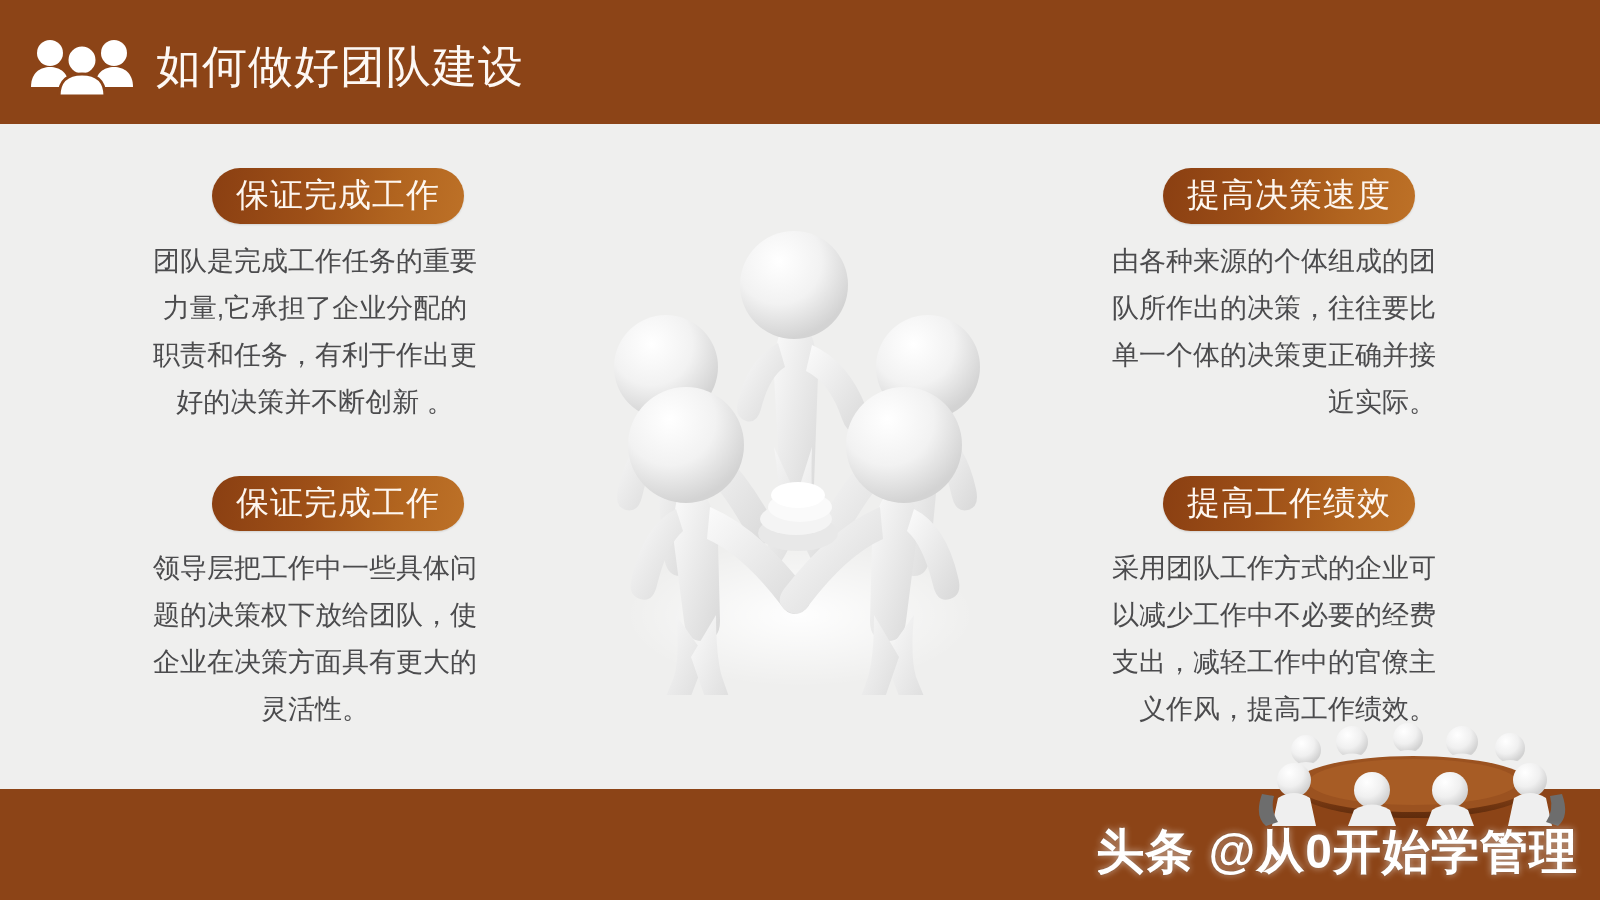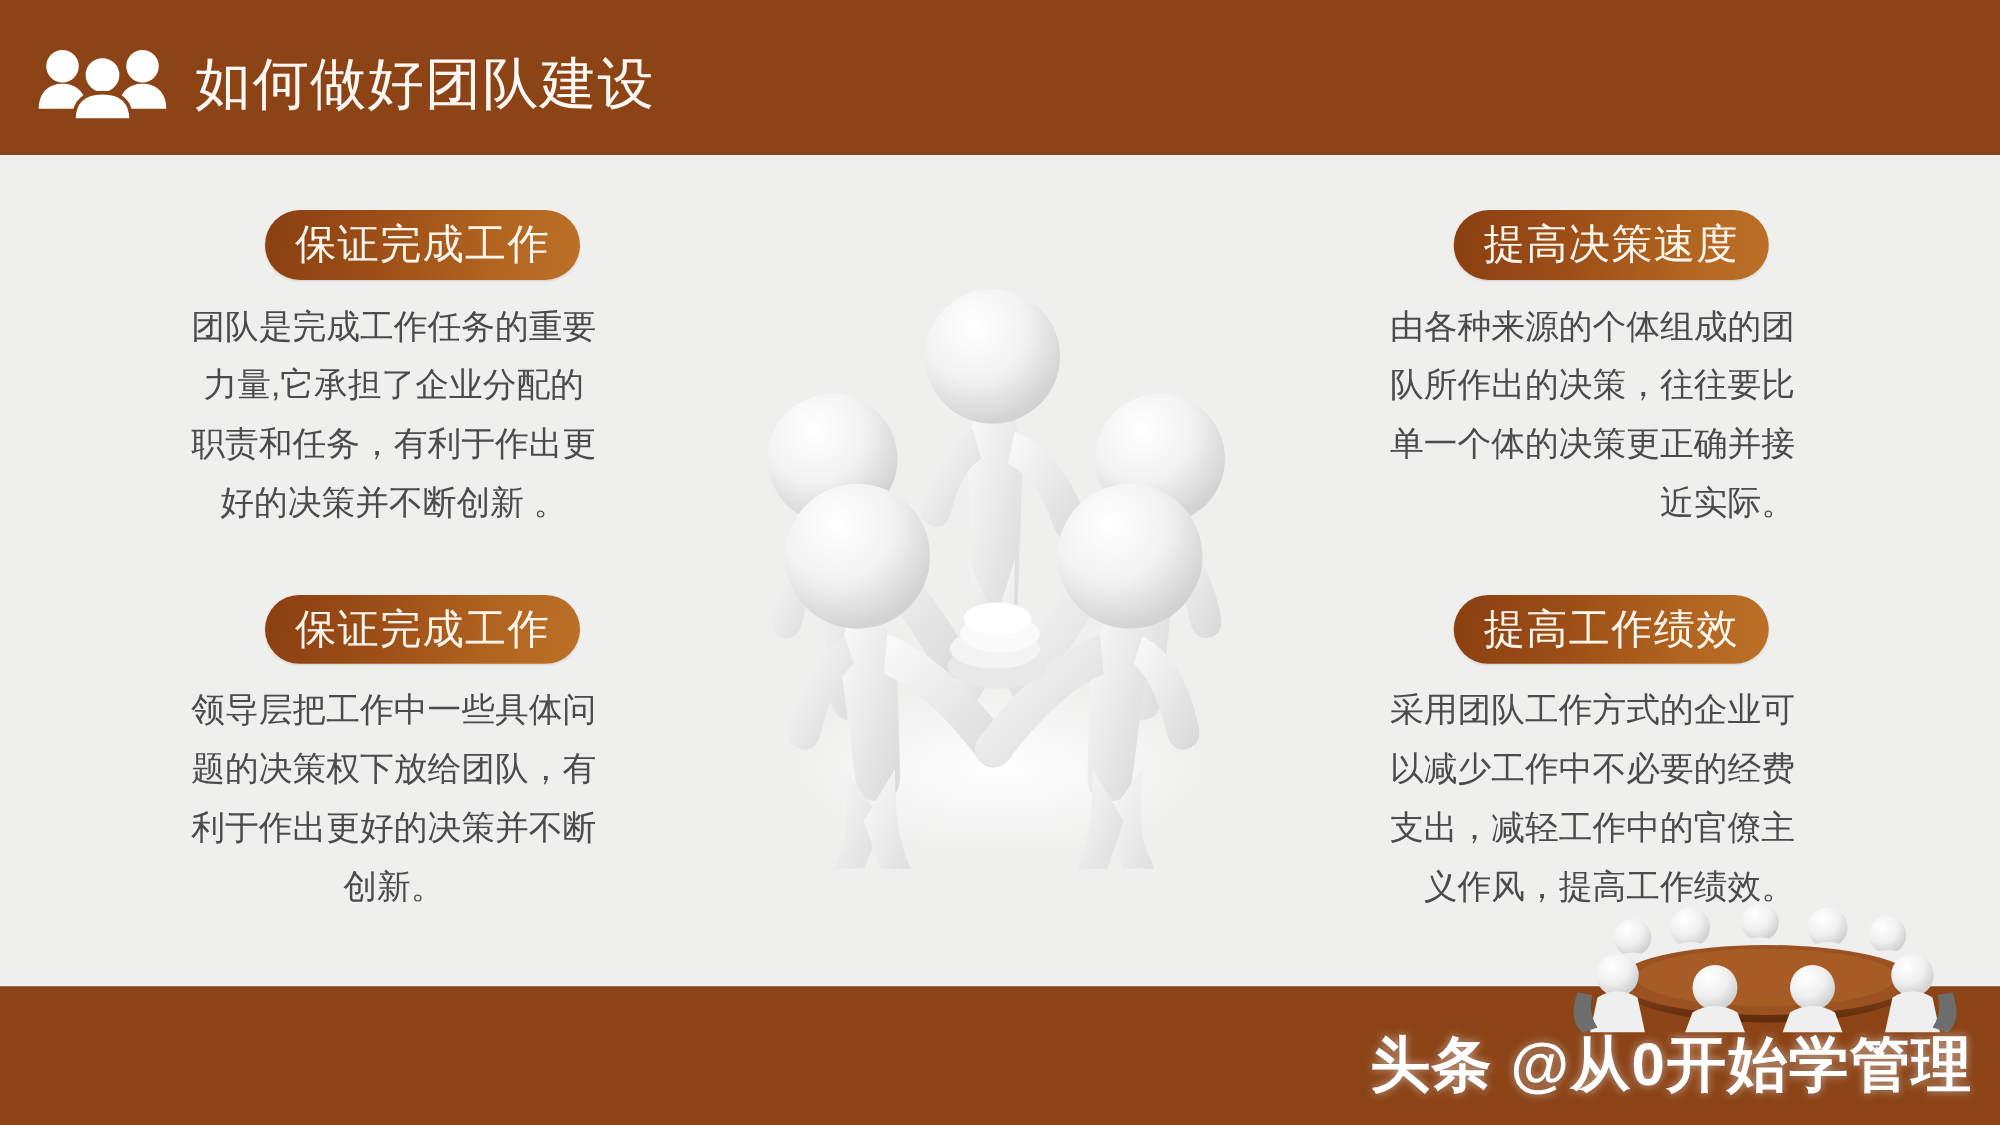--- a/index.html
+++ b/index.html
@@ -166,21 +166,21 @@
       <div class="badge-wrap-left">
         <span class="badge">保证完成工作</span>
       </div>
       <div class="body-text ta-right">团队是完成工作任务的重要力量,它承担了企业分配的职责和任务，有利于作出更好的决策并不断创新 。</div>
     </div>
 
     <div class="block">
       <div class="badge-wrap-left">
         <span class="badge">保证完成工作</span>
       </div>
-      <div class="body-text ta-right">领导层把工作中一些具体问题的决策权下放给团队，有利于作出更好的决策并不断创新。</div>
+      <div class="body-text ta-right">领导层把工作中一些具体问题的决策权下放给团队，使企业在决策方面具有更大的灵活性。</div>
     </div>
 
   </div>
 
   <div class="center-art">
     <svg viewBox="0 0 470 500" width="470" height="500" aria-hidden="true">
       <defs>
         <radialGradient id="sph" cx="36%" cy="28%" r="72%">
           <stop offset="0%" stop-color="#ffffff"></stop>
           <stop offset="55%" stop-color="#f2f2f2"></stop>

